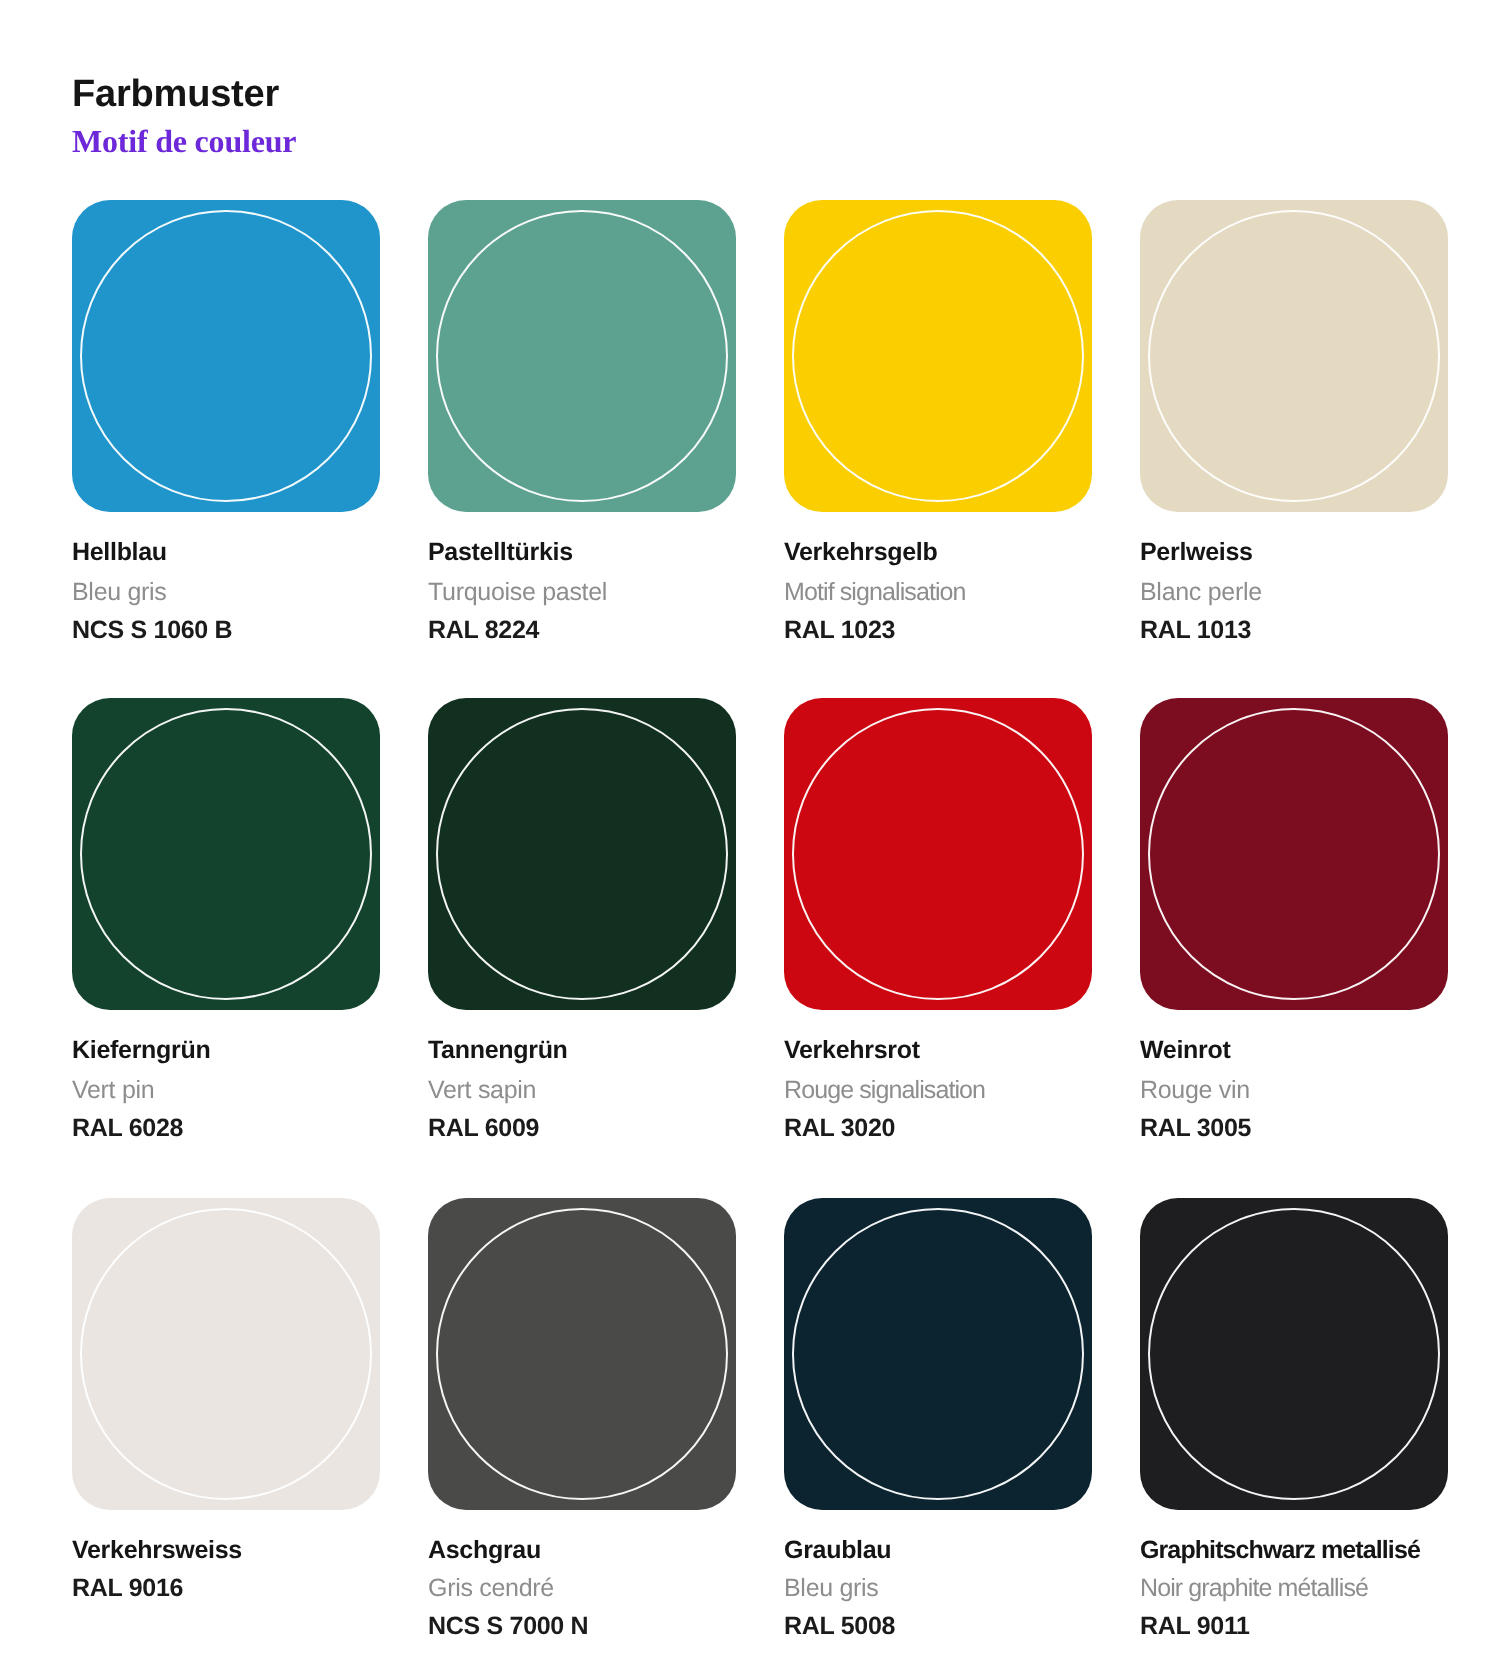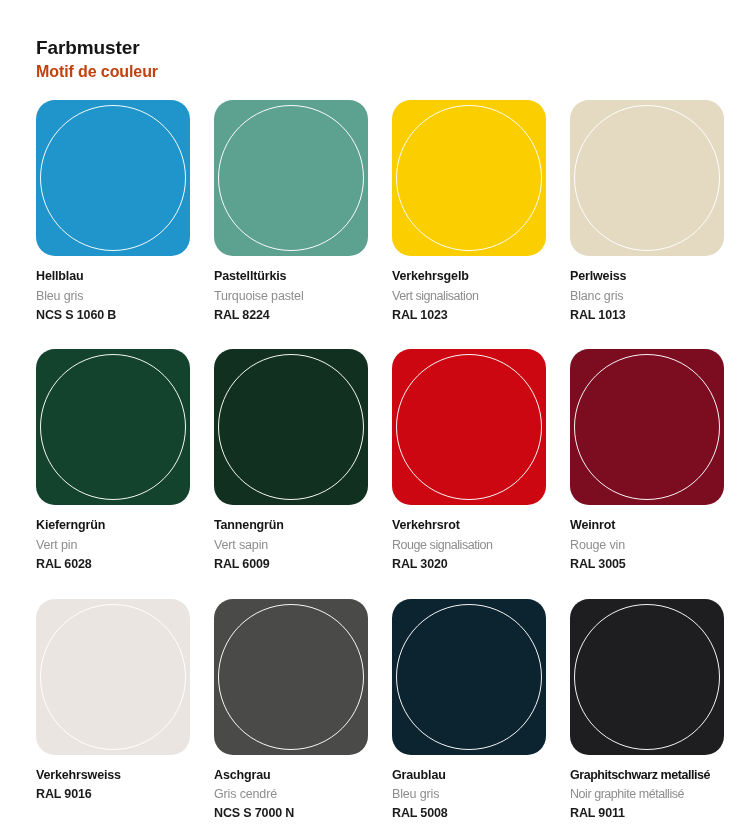--- a/index.html
+++ b/index.html
@@ -31,24 +31,25 @@
     font-size: 19px;
     font-weight: 700;
     color: #151515;
     letter-spacing: -0.1px;
     line-height: 1.25;
   }
 
   .subtitle {
     font-size: 16px;
     font-weight: 700;
-    color: #c2410c;
+    color: #6d28d9;
     letter-spacing: -0.1px;
     line-height: 1.35;
     margin-top: 1px;
+    font-family: Liberation Serif, serif;
   }
 
   .grid {
     display: grid;
     grid-template-columns: repeat(4, 154px);
     column-gap: 19px;
     row-gap: 18px;
     gap: 24px;
   }
 
@@ -142,31 +143,31 @@
           <div class="name-fr">Turquoise pastel</div>
           <div class="code">RAL 8224</div>
         </div>
       </div>
       <div class="swatch-cell">
         <div class="swatch" style="background: rgb(251, 206, 0);">
           <div class="swatch-ring"></div>
         </div>
         <div class="labels">
           <div class="name-de">Verkehrsgelb</div>
-          <div class="name-fr narrow">Vert signalisation</div>
+          <div class="name-fr narrow">Motif signalisation</div>
           <div class="code">RAL 1023</div>
         </div>
       </div>
       <div class="swatch-cell">
         <div class="swatch" style="background: rgb(228, 218, 194);">
           <div class="swatch-ring"></div>
         </div>
         <div class="labels">
           <div class="name-de">Perlweiss</div>
-          <div class="name-fr">Blanc gris</div>
+          <div class="name-fr">Blanc perle</div>
           <div class="code">RAL 1013</div>
         </div>
       </div>
       <div class="swatch-cell">
         <div class="swatch" style="background: rgb(19, 67, 44);">
           <div class="swatch-ring"></div>
         </div>
         <div class="labels">
           <div class="name-de">Kieferngrün</div>
           <div class="name-fr">Vert pin</div>

